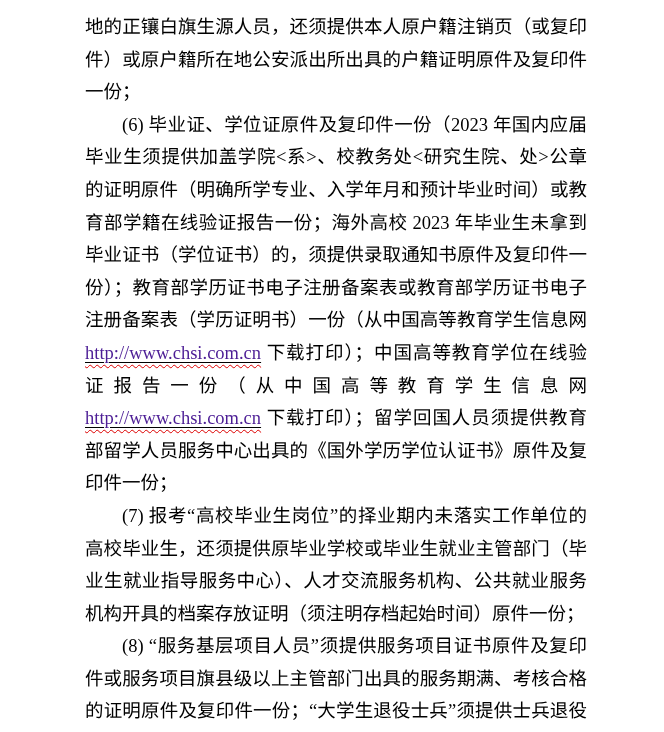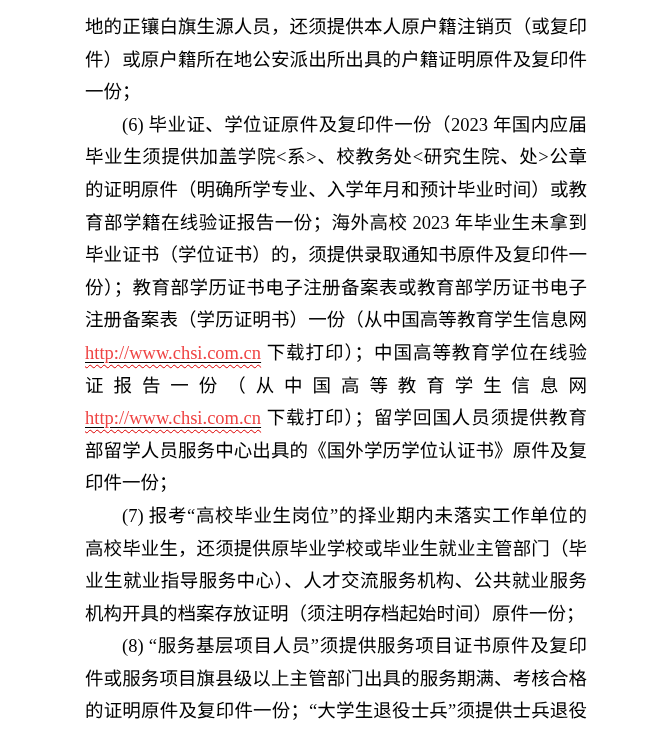--- a/index.html
+++ b/index.html
@@ -23,21 +23,21 @@
   }
   .para {
     margin: 0;
     padding: 0;
   }
   .para.indent {
     text-indent: 2em;
   }
   
   .url {
-    color: #ef4444;
+    color: #4c1d95;
     text-decoration: underline;
     text-decoration-color: #000000;
     text-decoration-thickness: 1px;
     text-underline-offset: 3px;
     cursor: pointer;
   }
   
   .url .spell {
     text-decoration: underline wavy #dd0000;
     text-decoration-thickness: 1px;

